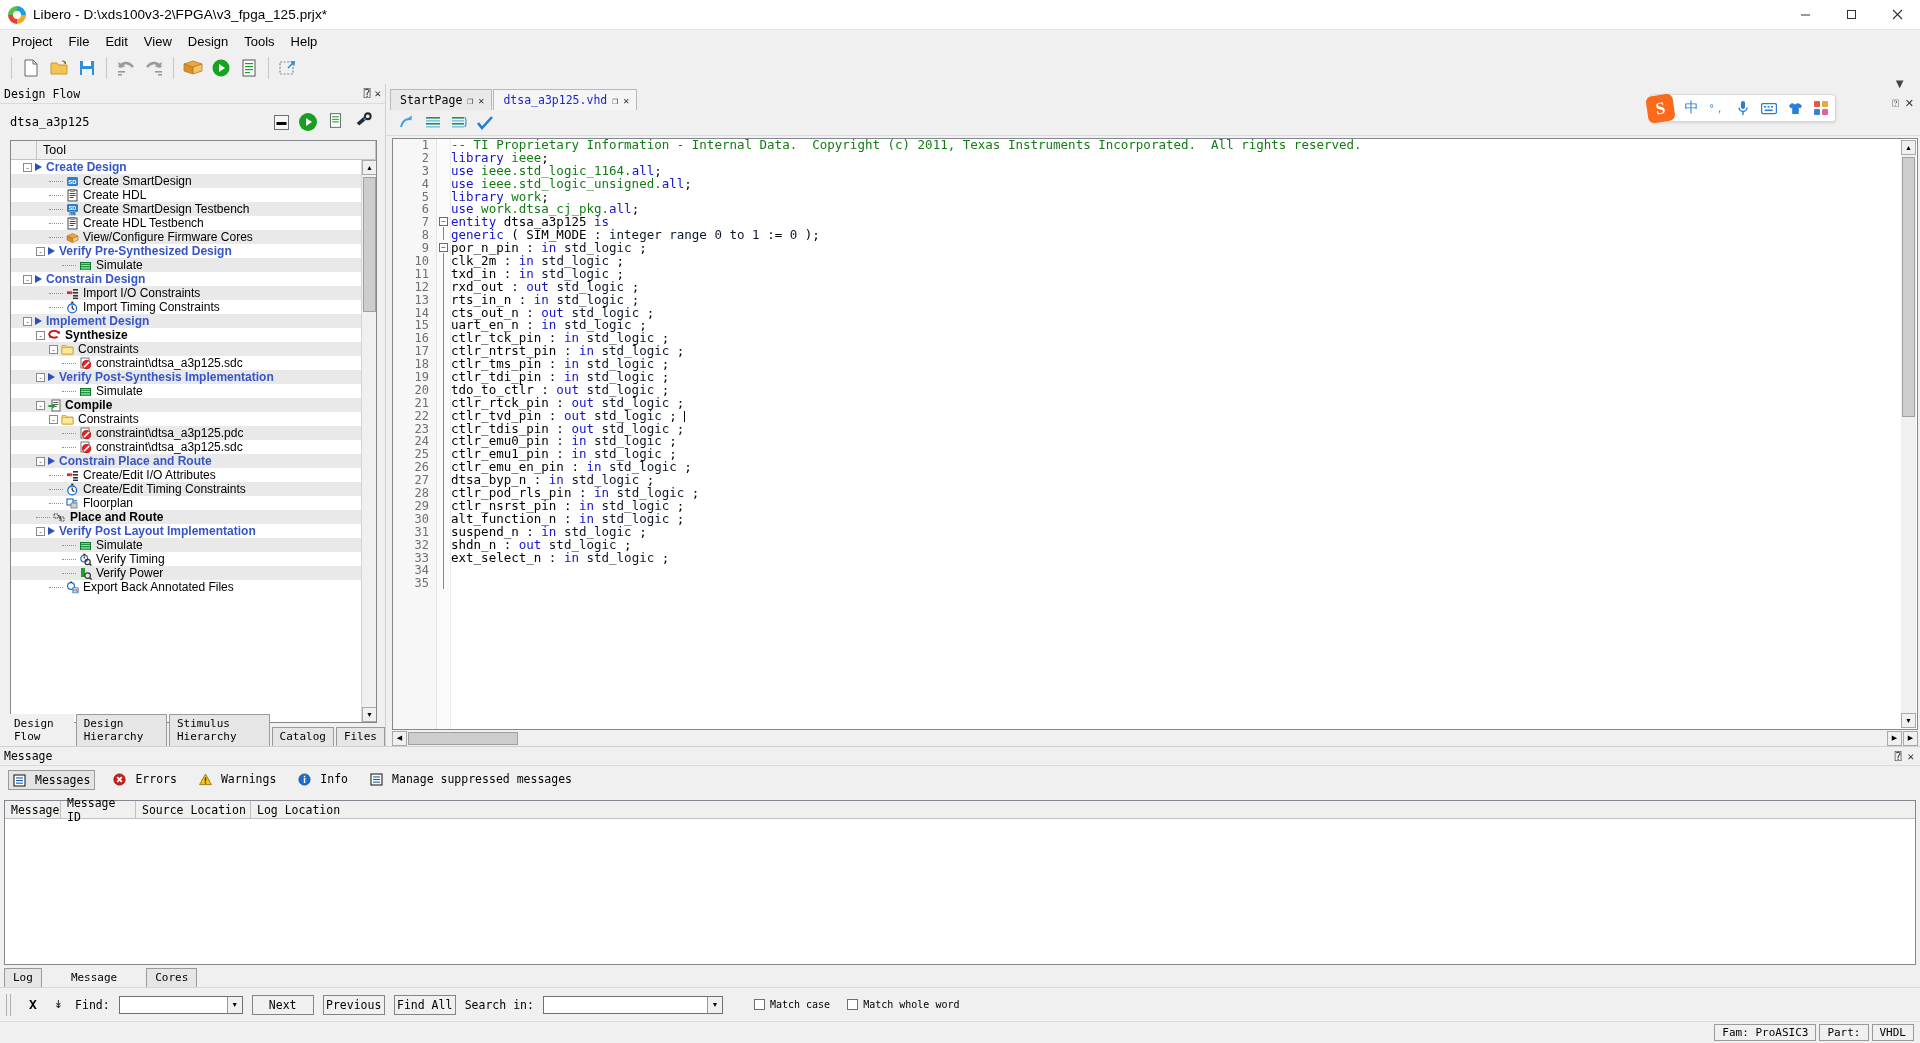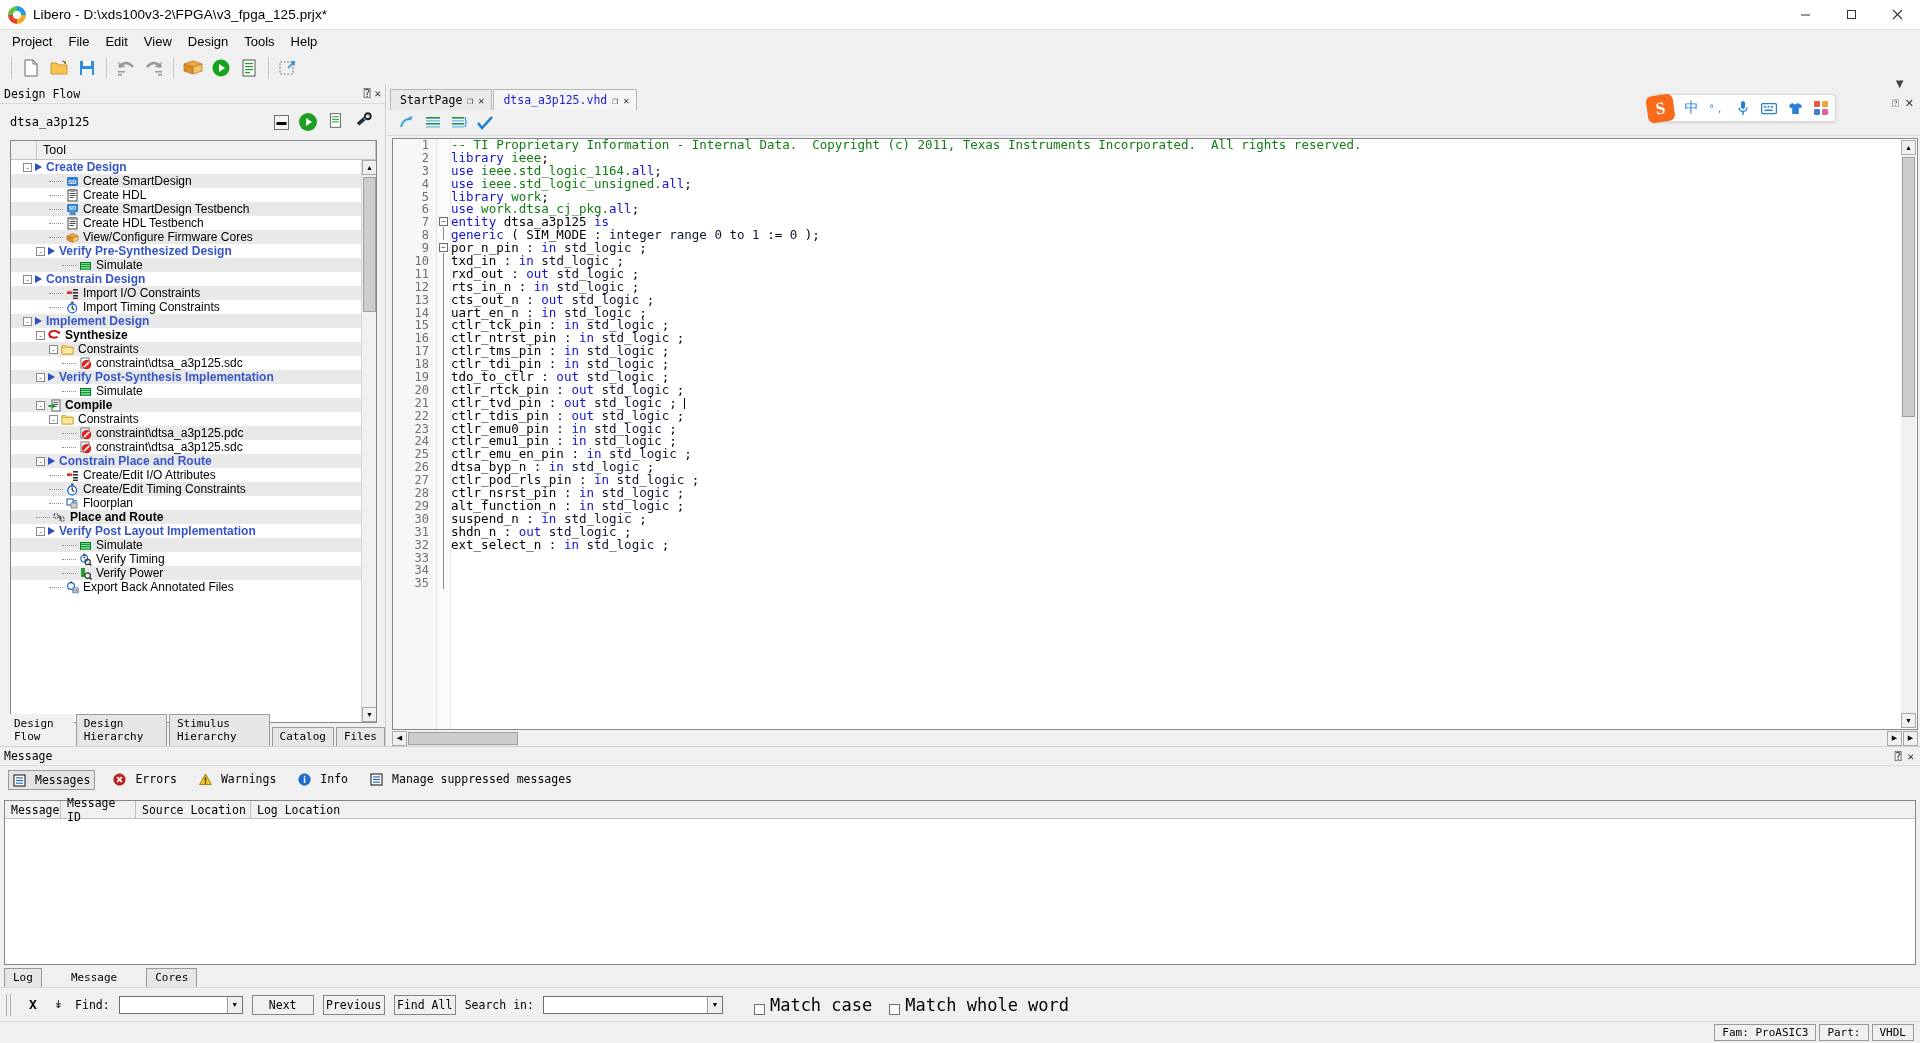--- a/index.html
+++ b/index.html
@@ -140,21 +140,21 @@
   .fb-x { font-family:"DejaVu Sans Mono", monospace; font-size:13px; font-weight:bold; padding:0 5px;}
   .fb-chev { font-size:11px; padding:0 3px; color:#222;}
   .fb-label { font-family:"DejaVu Sans Mono", monospace; font-size:11.5px;}
   .fb-combo { width:124px; height:18px; border:1px solid #707070; background:#fff; display:flex; align-items:center;}
   .fb-combo .fld { flex:1; height:100%; font-family:"DejaVu Sans Mono", monospace; font-size:11px; padding-left:3px; line-height:16px; color:#000; overflow:hidden;}
   .fb-combo .arrow { width:15px; height:16px; background:#f0f0f0; border-left:1px solid #9a9a9a; display:flex; align-items:center; justify-content:center; font-size:7px;}
   .fb-combo.wide { width:180px; }
   .fb-btn { width:62px; height:20px; border:1px solid #848484; background:#f0f0f0; display:flex; align-items:center; justify-content:center;
             font-family:"DejaVu Sans Mono", monospace; font-size:11.5px;}
   .cbx { width:11px; height:11px; border:1px solid #707070; background:#fff; display:inline-block; margin-right:5px; vertical-align:-1px;}
-  .fb-check { display:flex; align-items:flex-end; font-family:"DejaVu Sans Mono", monospace; font-size:17px;}
+  .fb-check { display:flex; align-items:flex-end; font-family:"DejaVu Sans Mono", monospace; font-size:10px;}
 
   
   .statusbar { height:22px; display:flex; align-items:center; background:#f0f0f0; border-top:1px solid #dcdcdc; flex:0 0 22px;}
   .sb-right { margin-left:auto; display:flex; gap:3px; padding-right:6px; }
   .sb-cell { border:1px solid #9a9a9a; background:#f0f0f0; padding:1px 7px; font-family:"DejaVu Sans Mono", monospace; font-size:11px; min-height:17px; display:flex; align-items:center;}
 
   
   .ime { position:absolute; right:84px; top:94px; height:28px; display:flex; align-items:center; background:#fff;
          border:1px solid #d9d9d9; border-radius:4px; padding:0 7px 0 0; gap:11px; box-shadow:0 1px 3px rgba(0,0,0,.13);}
   .ime-logo { width:27px; height:27px; background:#f96a1b; border-radius:6px; display:flex; align-items:center; justify-content:center;
@@ -782,20 +782,21 @@
           <div class="codelines" id="codelines">
               <div class="cl"><span class="k-cmt">-- TI Proprietary Information - Internal Data.  Copyright (c) 2011, Texas Instruments Incorporated.  All rights reserved.</span></div>
               <div class="cl"><span class="k-kw">library</span><span class="k-pl"> </span><span class="k-fn">ieee</span><span class="k-pl">;</span></div>
               <div class="cl"><span class="k-kw">use</span><span class="k-pl"> </span><span class="k-fn">ieee.std_logic_1164.</span><span class="k-kw">all</span><span class="k-pl">;</span></div>
               <div class="cl"><span class="k-kw">use</span><span class="k-pl"> </span><span class="k-fn">ieee.std_logic_unsigned.</span><span class="k-kw">all</span><span class="k-pl">;</span></div>
               <div class="cl"><span class="k-kw">library</span><span class="k-pl"> </span><span class="k-fn">work</span><span class="k-pl">;</span></div>
               <div class="cl"><span class="k-kw">use</span><span class="k-pl"> </span><span class="k-fn">work.dtsa_cj_pkg.</span><span class="k-kw">all</span><span class="k-pl">;</span></div>
               <div class="cl"><span class="k-kw">entity</span><span class="k-pl"> dtsa_a3p125 </span><span class="k-kw">is</span></div>
               <div class="cl"><span class="k-kw">generic</span><span class="k-pl"> ( SIM_MODE : </span><span class="k-type">integer range</span><span class="k-pl"> </span><span class="k-type">0</span><span class="k-pl"> </span><span class="k-type">to</span><span class="k-pl"> </span><span class="k-type">1</span><span class="k-pl"> := </span><span class="k-type">0</span><span class="k-pl"> );</span></div>
               <div class="cl"><span class="k-pl">por_n_pin : </span><span class="k-kw">in</span><span class="k-pl"> </span><span class="k-type">std_logic</span><span class="k-pl"> ;</span></div>
+              <div class="cl"><span class="k-pl">clk_2m : </span><span class="k-kw">in</span><span class="k-pl"> </span><span class="k-type">std_logic</span><span class="k-pl"> ;</span></div>
               <div class="cl"><span class="k-pl">txd_in : </span><span class="k-kw">in</span><span class="k-pl"> </span><span class="k-type">std_logic</span><span class="k-pl"> ;</span></div>
               <div class="cl"><span class="k-pl">rxd_out : </span><span class="k-kw">out</span><span class="k-pl"> </span><span class="k-type">std_logic</span><span class="k-pl"> ;</span></div>
               <div class="cl"><span class="k-pl">rts_in_n : </span><span class="k-kw">in</span><span class="k-pl"> </span><span class="k-type">std_logic</span><span class="k-pl"> ;</span></div>
               <div class="cl"><span class="k-pl">cts_out_n : </span><span class="k-kw">out</span><span class="k-pl"> </span><span class="k-type">std_logic</span><span class="k-pl"> ;</span></div>
               <div class="cl"><span class="k-pl">uart_en_n : </span><span class="k-kw">in</span><span class="k-pl"> </span><span class="k-type">std_logic</span><span class="k-pl"> ;</span></div>
               <div class="cl"><span class="k-pl">ctlr_tck_pin : </span><span class="k-kw">in</span><span class="k-pl"> </span><span class="k-type">std_logic</span><span class="k-pl"> ;</span></div>
               <div class="cl"><span class="k-pl">ctlr_ntrst_pin : </span><span class="k-kw">in</span><span class="k-pl"> </span><span class="k-type">std_logic</span><span class="k-pl"> ;</span></div>
               <div class="cl"><span class="k-pl">ctlr_tms_pin : </span><span class="k-kw">in</span><span class="k-pl"> </span><span class="k-type">std_logic</span><span class="k-pl"> ;</span></div>
               <div class="cl"><span class="k-pl">ctlr_tdi_pin : </span><span class="k-kw">in</span><span class="k-pl"> </span><span class="k-type">std_logic</span><span class="k-pl"> ;</span></div>
               <div class="cl"><span class="k-pl">tdo_to_ctlr : </span><span class="k-kw">out</span><span class="k-pl"> </span><span class="k-type">std_logic</span><span class="k-pl"> ;</span></div>

